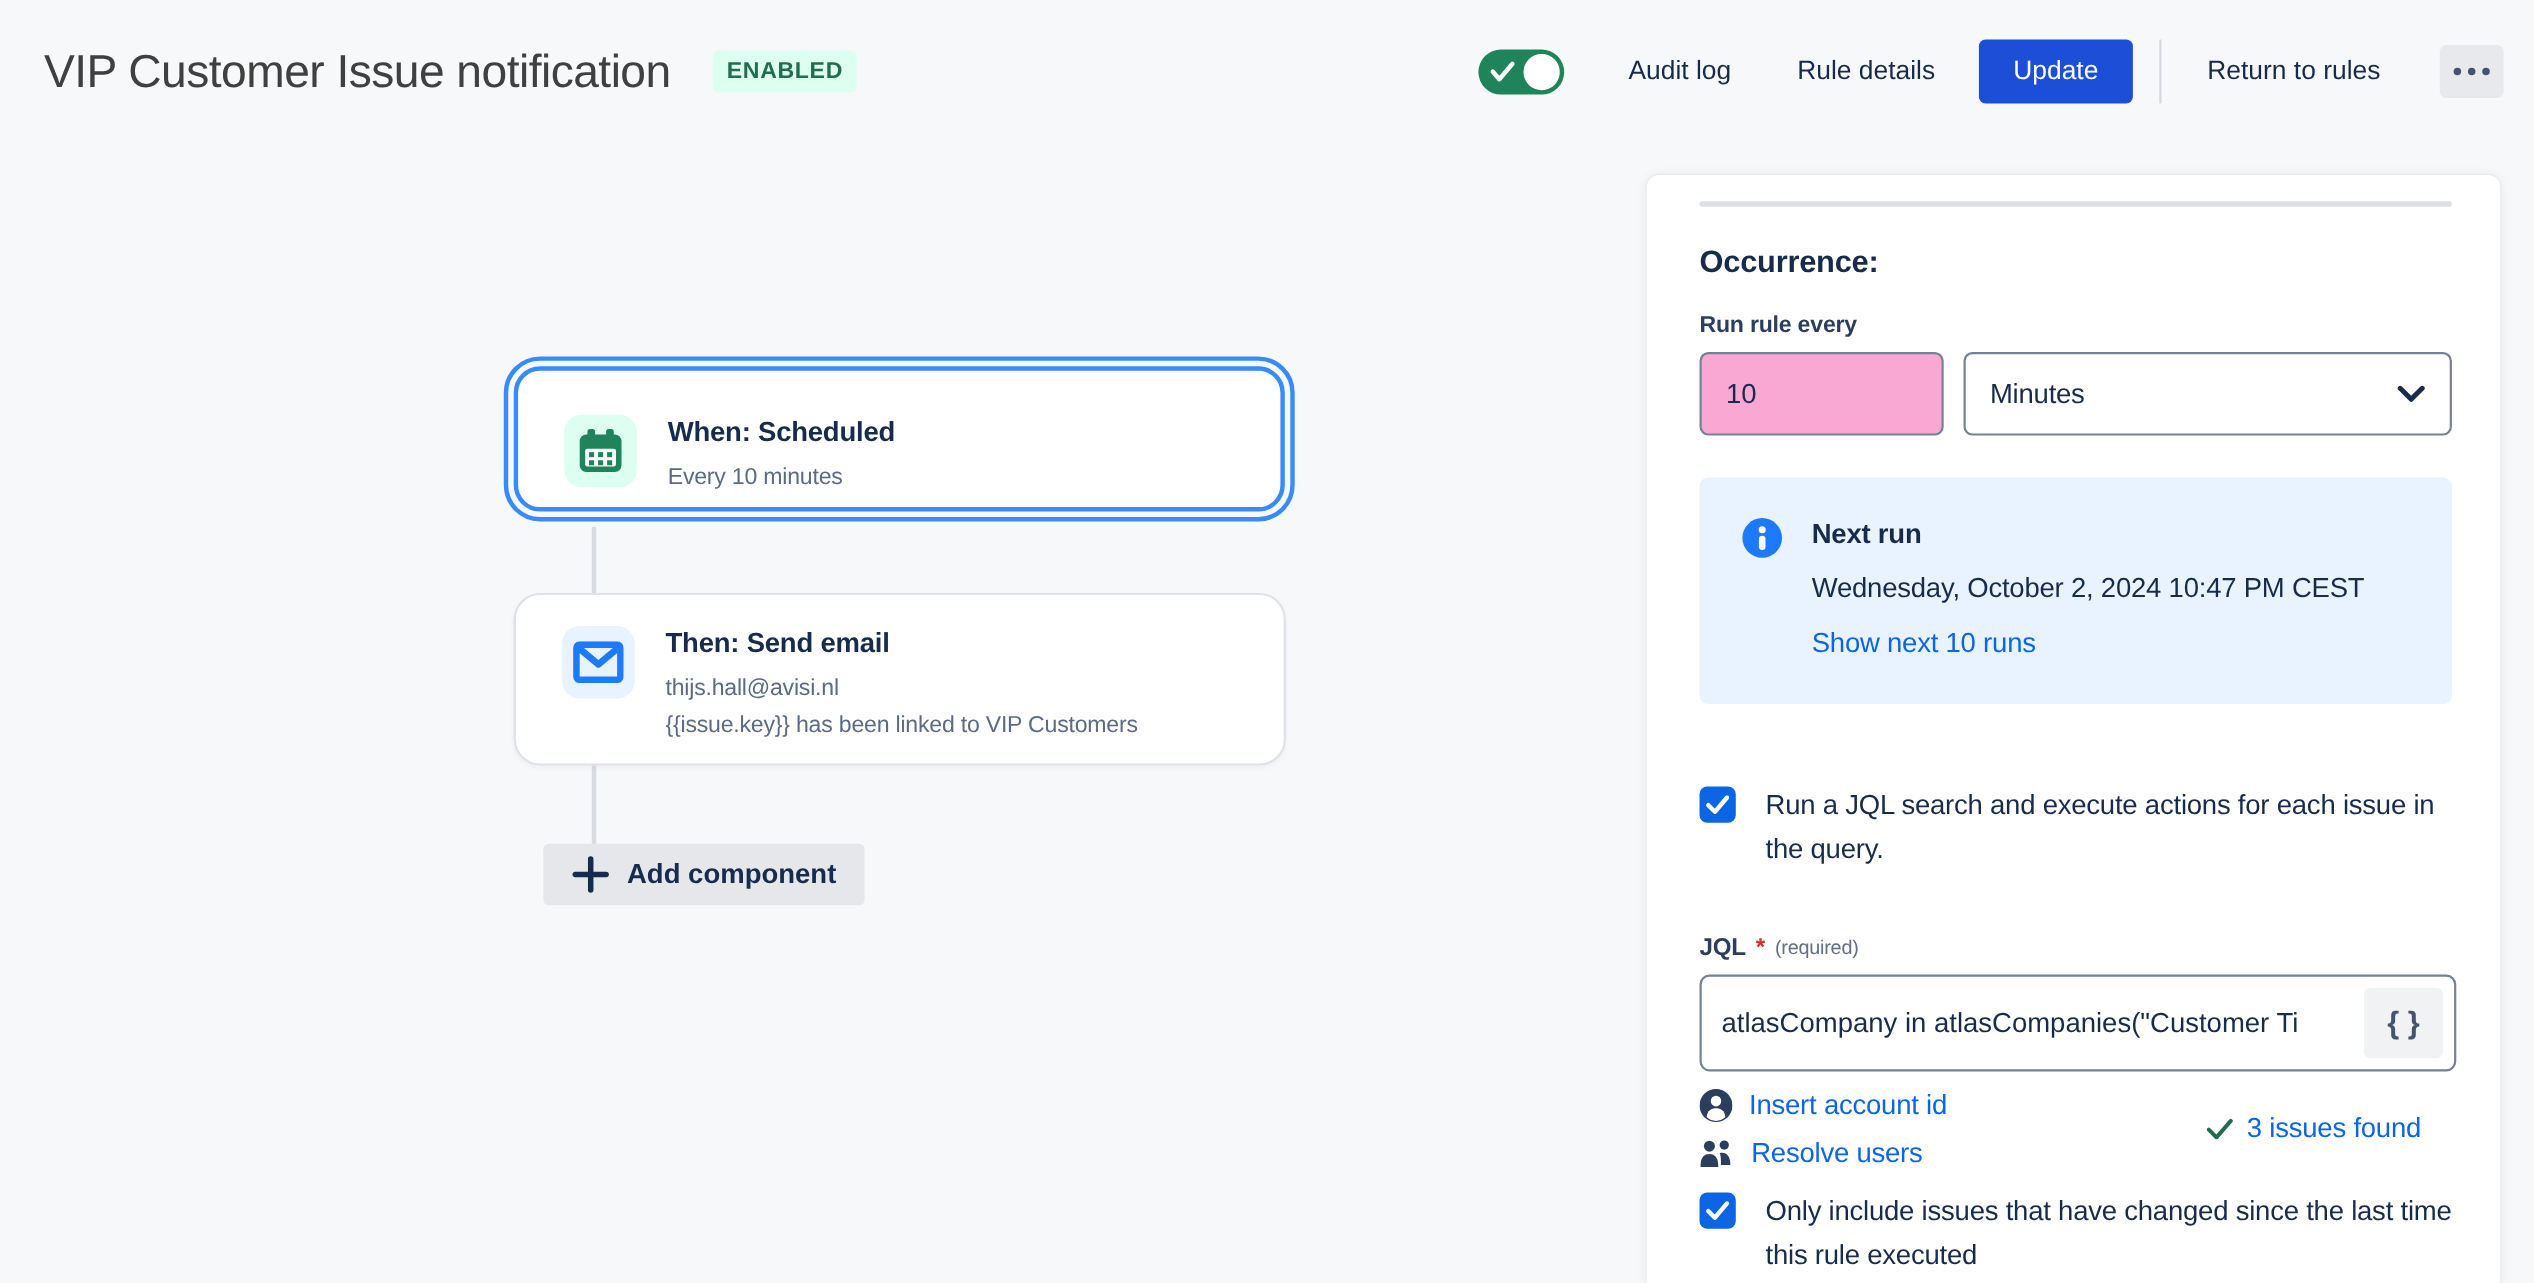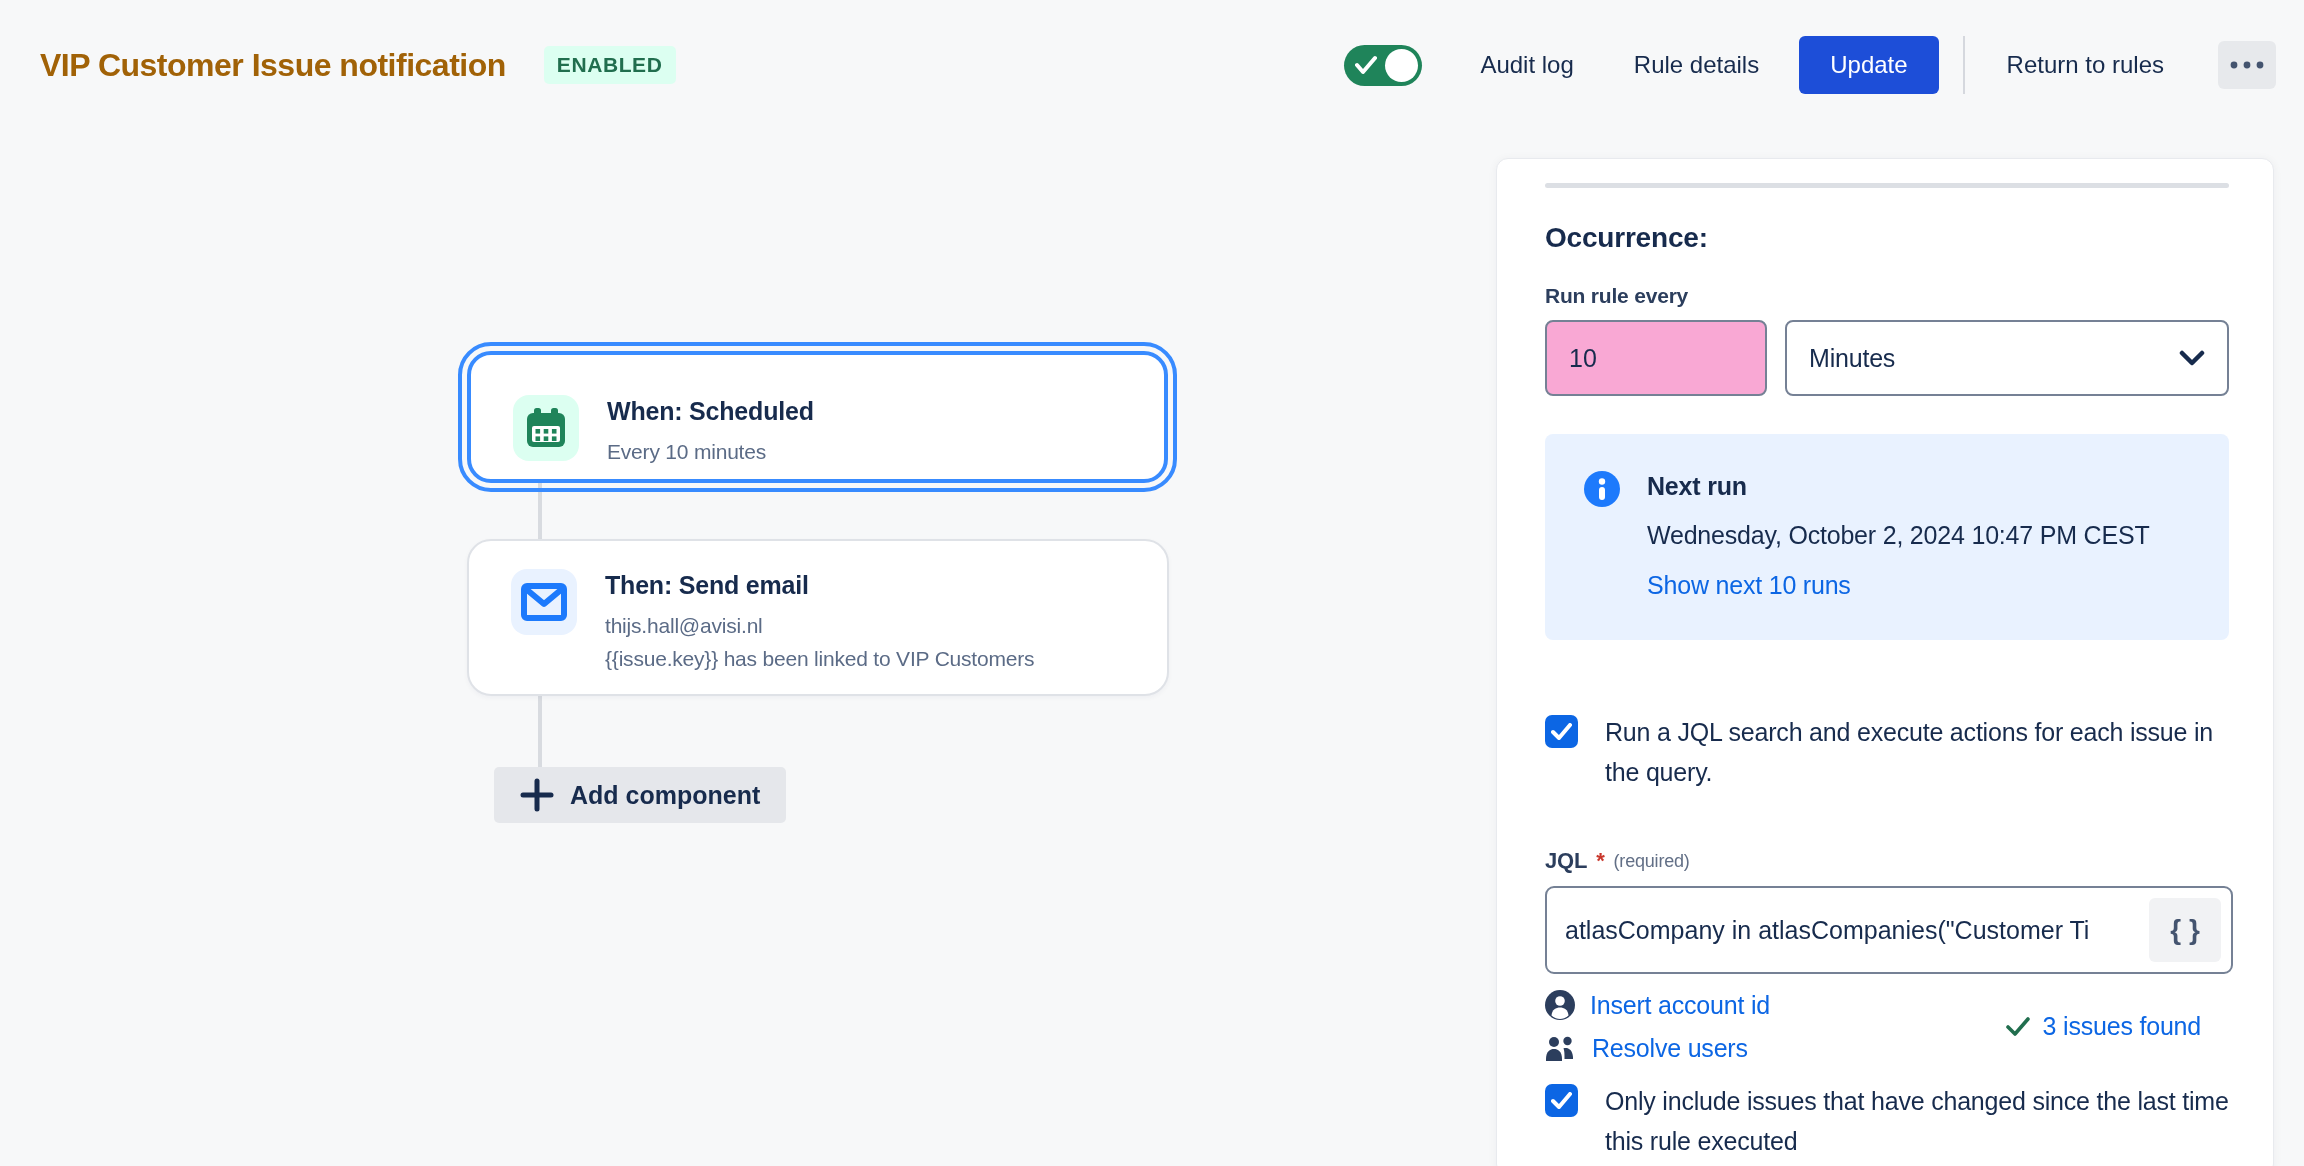--- a/index.html
+++ b/index.html
@@ -12,23 +12,23 @@
   }
 
   
   .header {
     height:130px;
     display:flex;
     align-items:center;
     padding:0 28px 0 40px;
   }
   .page-title {
-    font-size:32px;
-    font-weight:700;
-    color:#a16207;
+    font-size:42px;
+    font-weight:400;
+    color:#404040;
     letter-spacing:-0.5px;
   }
   .status-badge {
     margin-left:38px;
     background:#DCFFF1;
     color:#216E4E;
     font-size:21px;
     font-weight:700;
     letter-spacing:0.6px;
     padding:7px 13px;
@@ -90,21 +90,21 @@
   .conn2 { top:566px; height:72px; }
 
   .node-card {
     position:absolute; left:467px;
     background:#fff;
     display:flex; align-items:flex-start;
     padding:40px 36px 0 42px;
     cursor:pointer;
   }
   .card-trigger {
-    top:221px; width:701px; height:132px;
+    top:203px; width:701px; height:132px;
     border:4px solid #388BFF; border-radius:24px;
     outline:4px solid #388BFF; outline-offset:5px;
   }
   .card-action {
     top:409px; width:702px; height:157px;
     border:2px solid #DFE2E7; border-radius:24px;
     box-shadow:0 2px 5px rgba(9,30,66,0.04);
     padding-top:28px;
   }
   .icon-tile {

